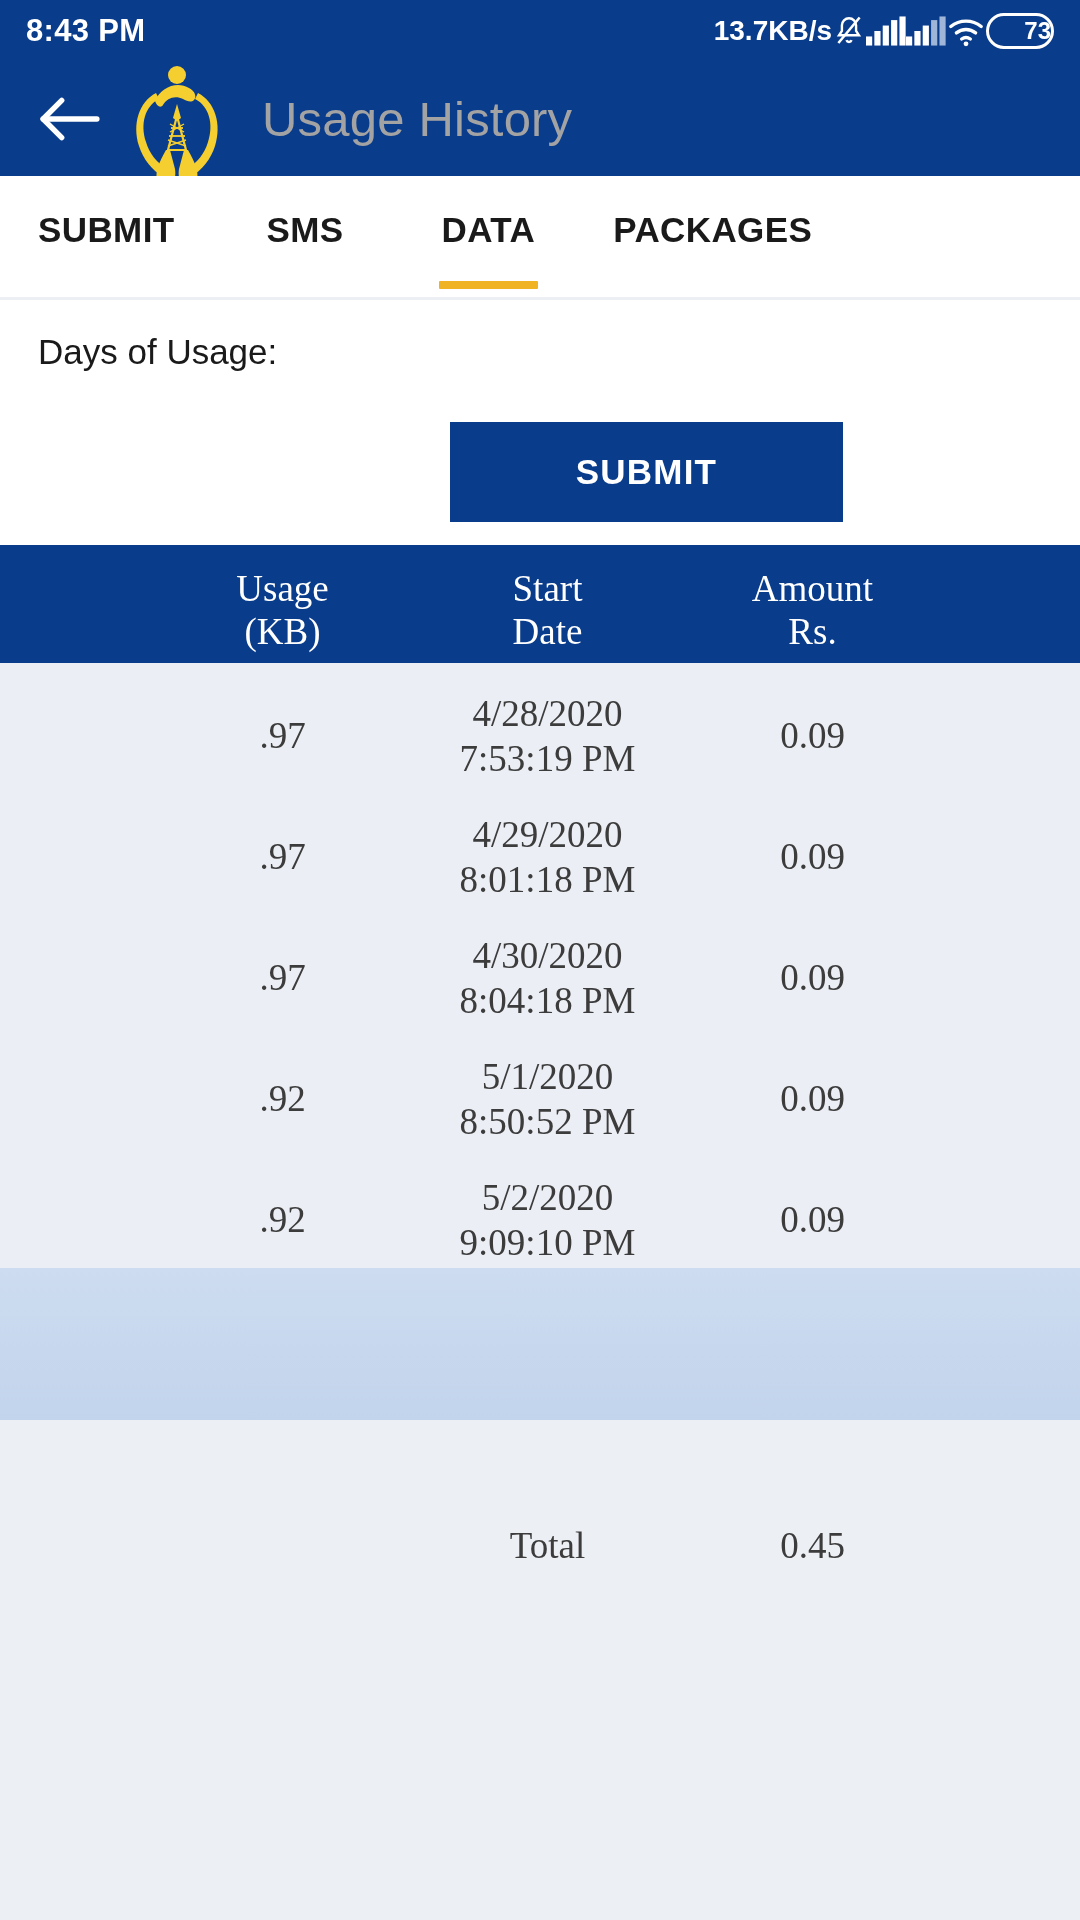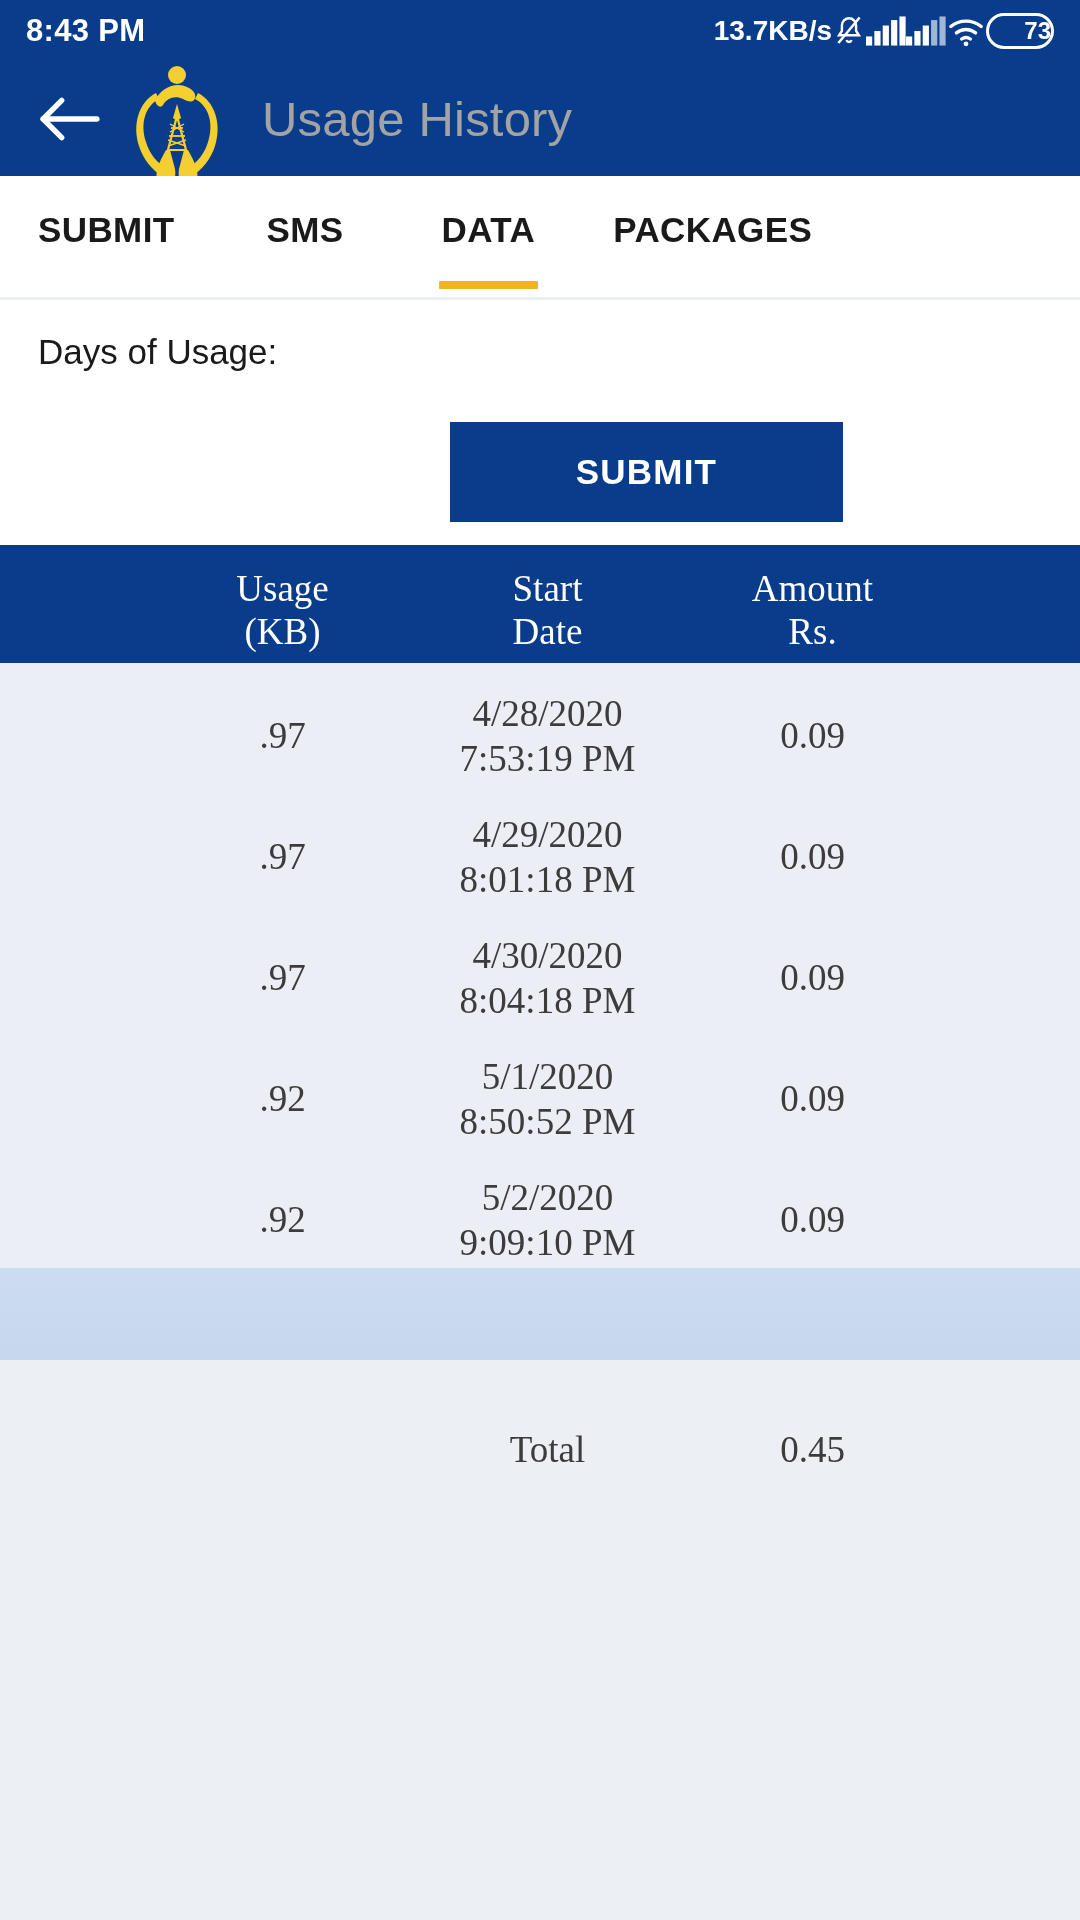--- a/index.html
+++ b/index.html
@@ -258,18 +258,18 @@
     <div class="cell c-usage">.92</div>
     <div class="cell c-date two">
       <div>5/2/2020</div>
       <div>9:09:10 PM</div>
     </div>
     <div class="cell c-amt">0.09</div>
   </div>
 
   <div class="blue-band" style="top:1268px;height:152px"></div>
 
-  <div class="total-row tbl-font" style="top:1360px;height:180px">
+  <div class="total-row tbl-font" style="top:1456px;height:180px">
     <div class="cell c-date">Total</div>
     <div class="cell c-amt">0.45</div>
   </div>
 
 </div>
 
 </body></html>

